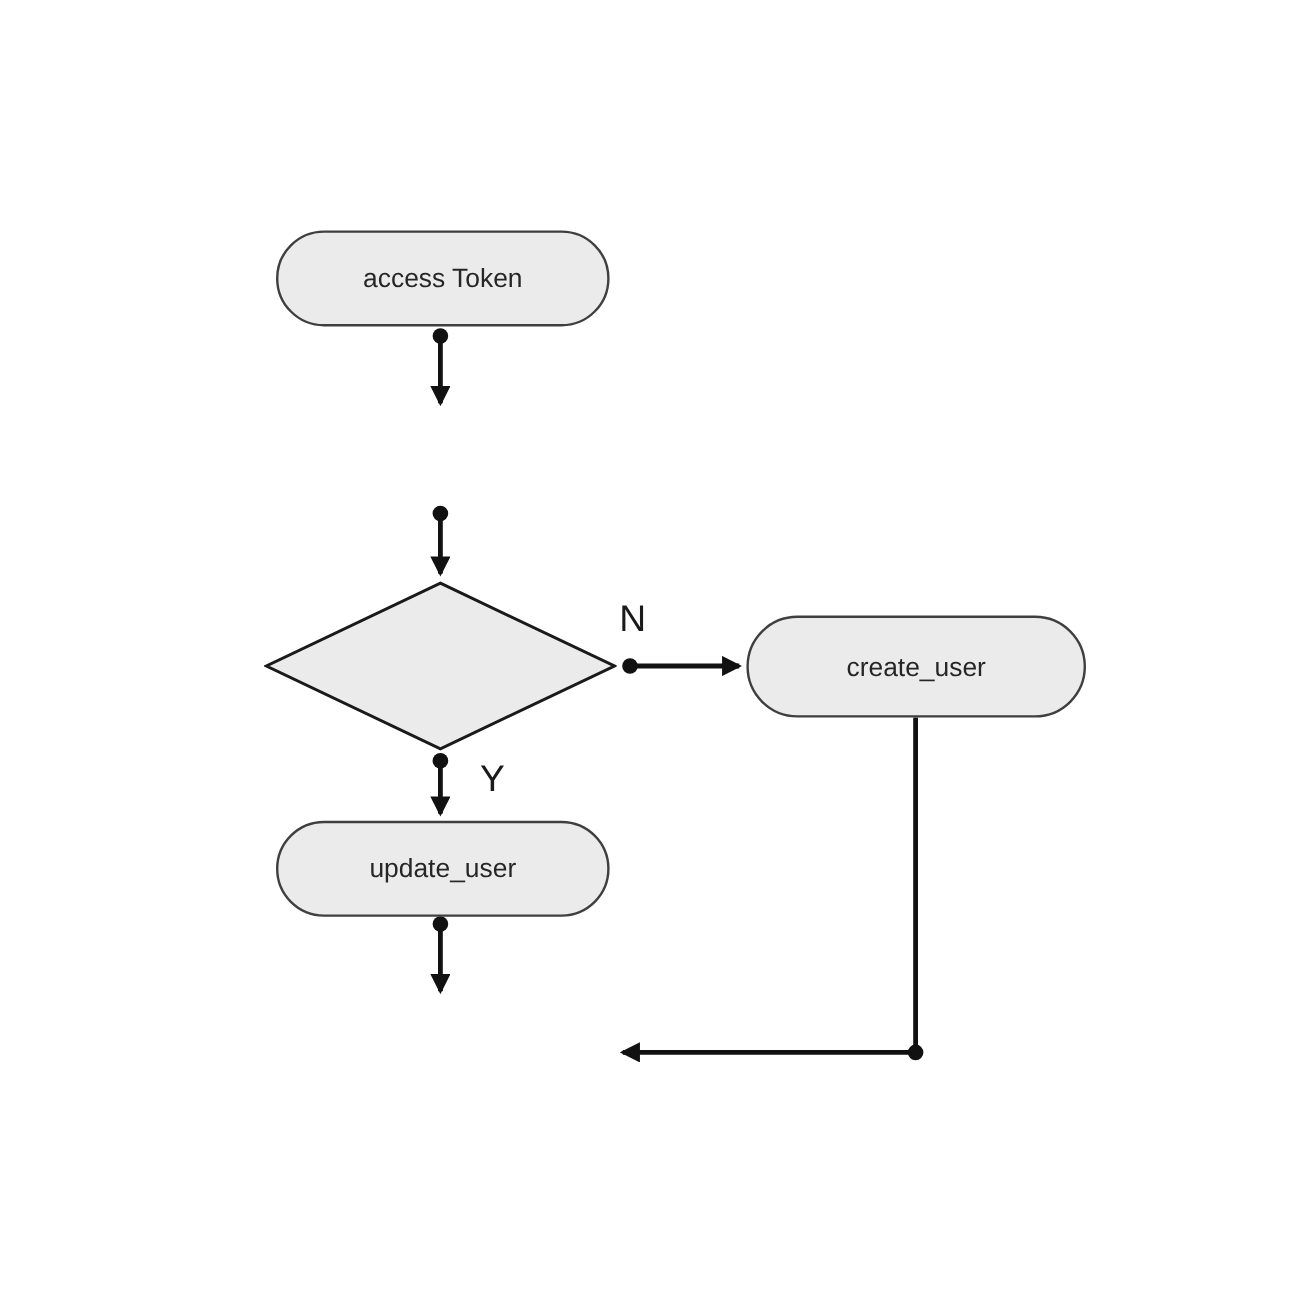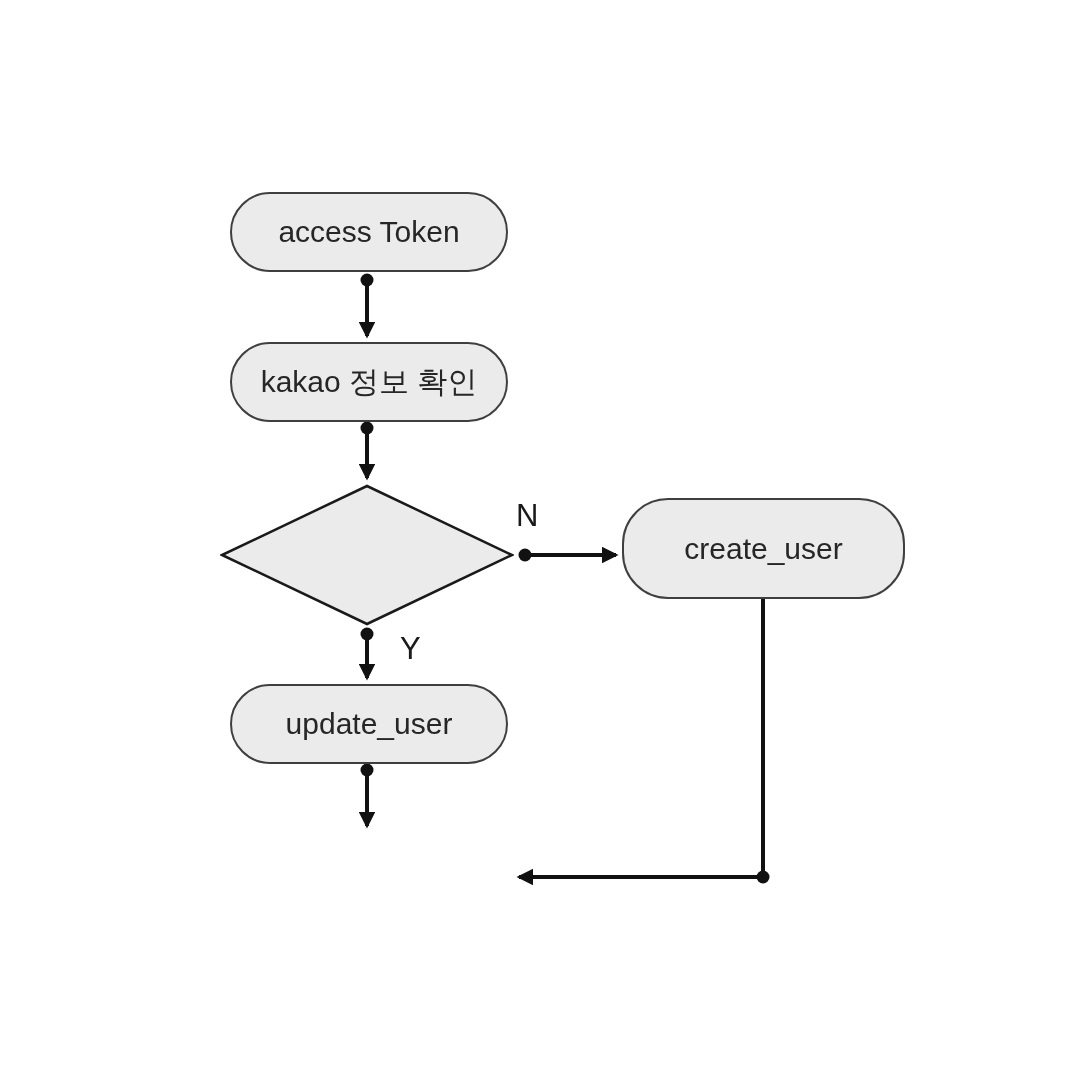--- a/index.html
+++ b/index.html
@@ -20,21 +20,21 @@
   .node{
     position:absolute;display:flex;align-items:center;justify-content:center;
     box-sizing:border-box;
   }
   .pill{
     background:var(--node-fill);
     border:2px solid var(--node-border);
     border-radius:46px;
   }
   .node-label{
-    font-size:30px;color:var(--text);white-space:nowrap;line-height:1;
+    font-size:22px;color:var(--text);white-space:nowrap;line-height:1;
     position:relative;z-index:2;
   }
   .diamond-svg{position:absolute;left:0;top:0;width:100%;height:100%;z-index:1;}
   .diamond-svg polygon{stroke:#1a1a1a;stroke-width:2.5;}
   .edge-label{
     position:absolute;font-size:31px;color:#1a1a1a;line-height:1;z-index:3;
   }
 </style>
 </head>
 <body>
@@ -65,31 +65,28 @@
 
     <line x1="763" y1="598" x2="763" y2="877" stroke="#111111"></line>
     <circle cx="763" cy="877" r="6.5" fill="#111111"></circle>
     <line x1="763" y1="877" x2="519" y2="877" marker-end="url(#arrow)" stroke="#111111"></line>
   </svg>
 
   <div class="node pill" style="left:230px;top:192px;width:278px;height:80px;">
     <span class="node-label">access Token</span>
   </div>
 
-  <div class="node pill" style="left:230px;top:342px;width:278px;height:80px;">
-    <span class="node-label">kakao 정보 확인</span>
-  </div>
 
   <div class="node" style="left:220px;top:484px;width:294px;height:142px;">
     <svg class="diamond-svg" viewBox="0 0 294 142" preserveAspectRatio="none" aria-hidden="true">
       <polygon points="147,2 292,71 147,140 2,71" fill="#ebebeb"></polygon>
     </svg>
   </div>
 
-  <div class="node pill" style="left:622px;top:498px;width:283px;height:101px;">
+  <div class="node pill" style="left:622px;top:513px;width:283px;height:85px;">
     <span class="node-label">create_user</span>
   </div>
 
   <div class="node pill" style="left:230px;top:684px;width:278px;height:80px;">
     <span class="node-label">update_user</span>
   </div>
 
 
   <div class="edge-label" style="left:516px;top:500px;">N</div>
 

